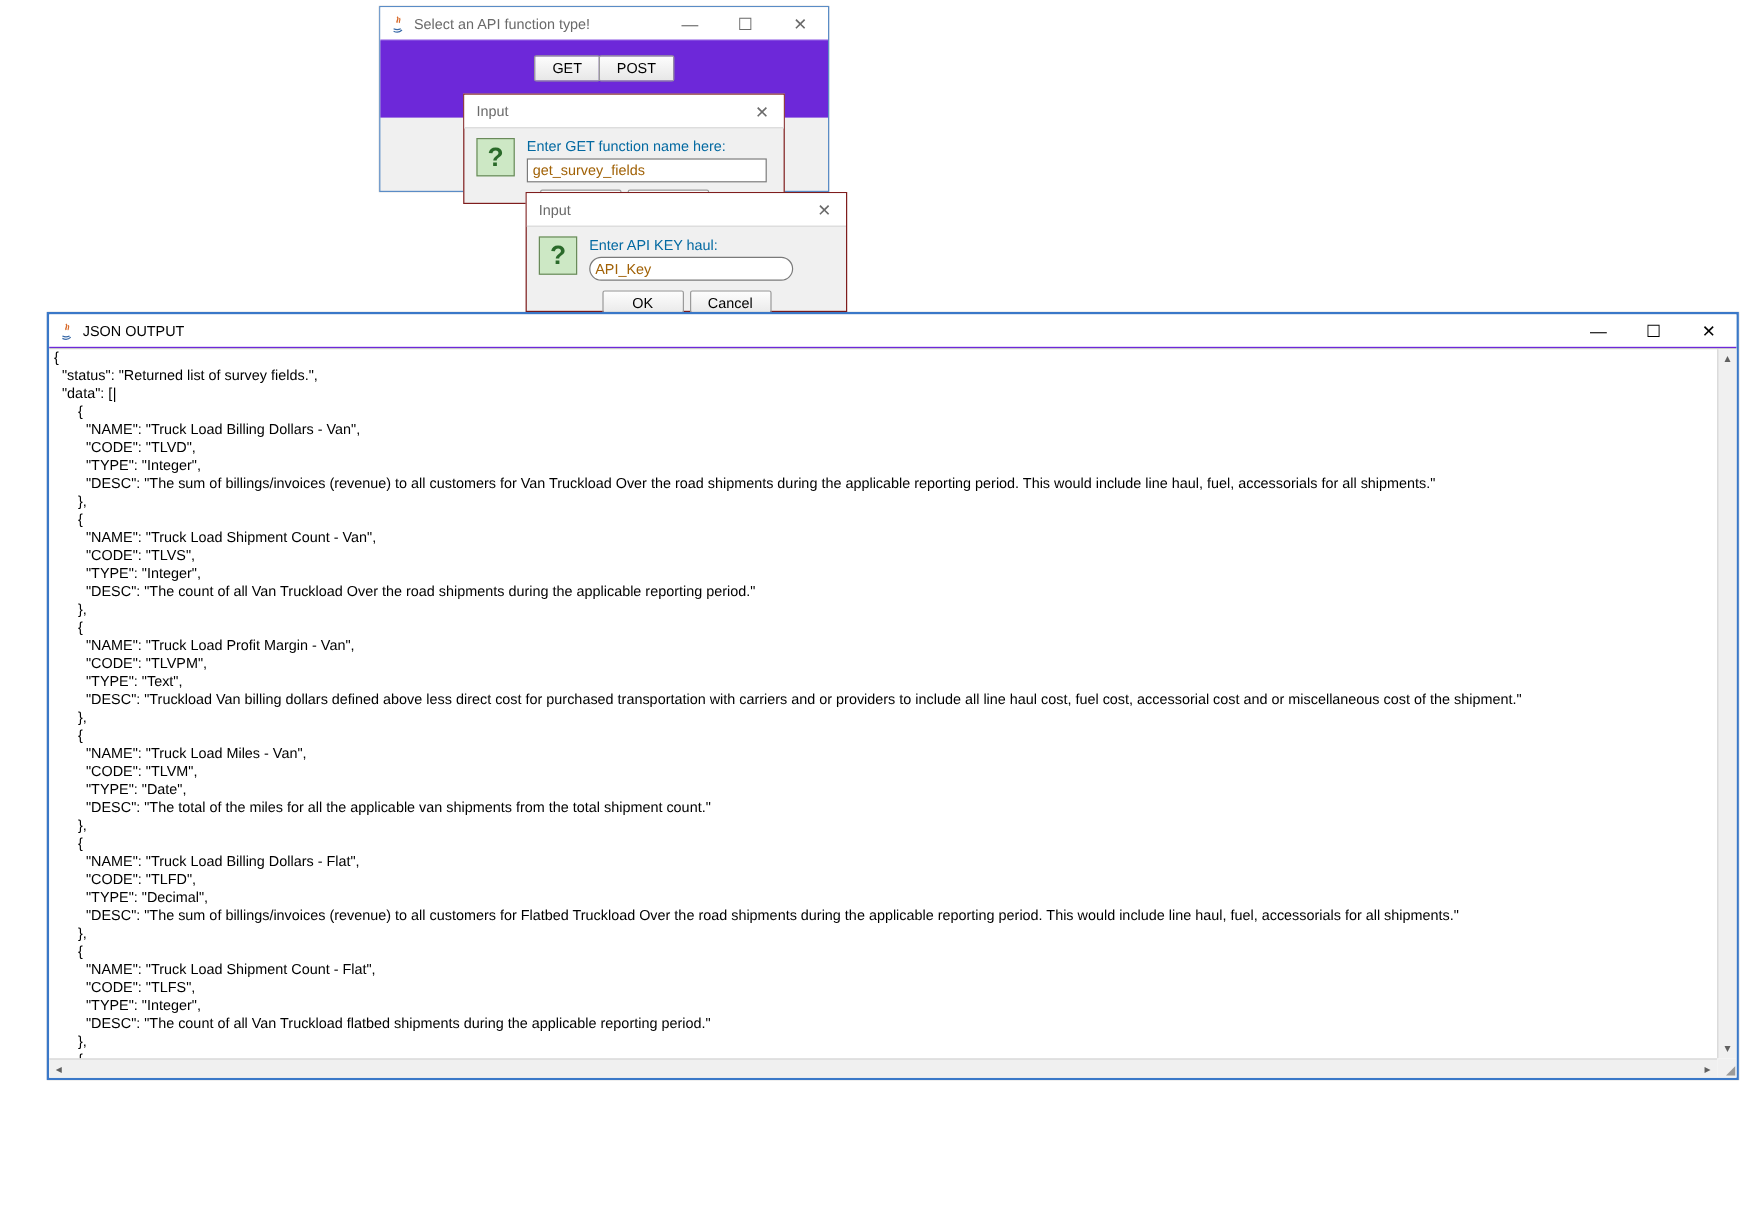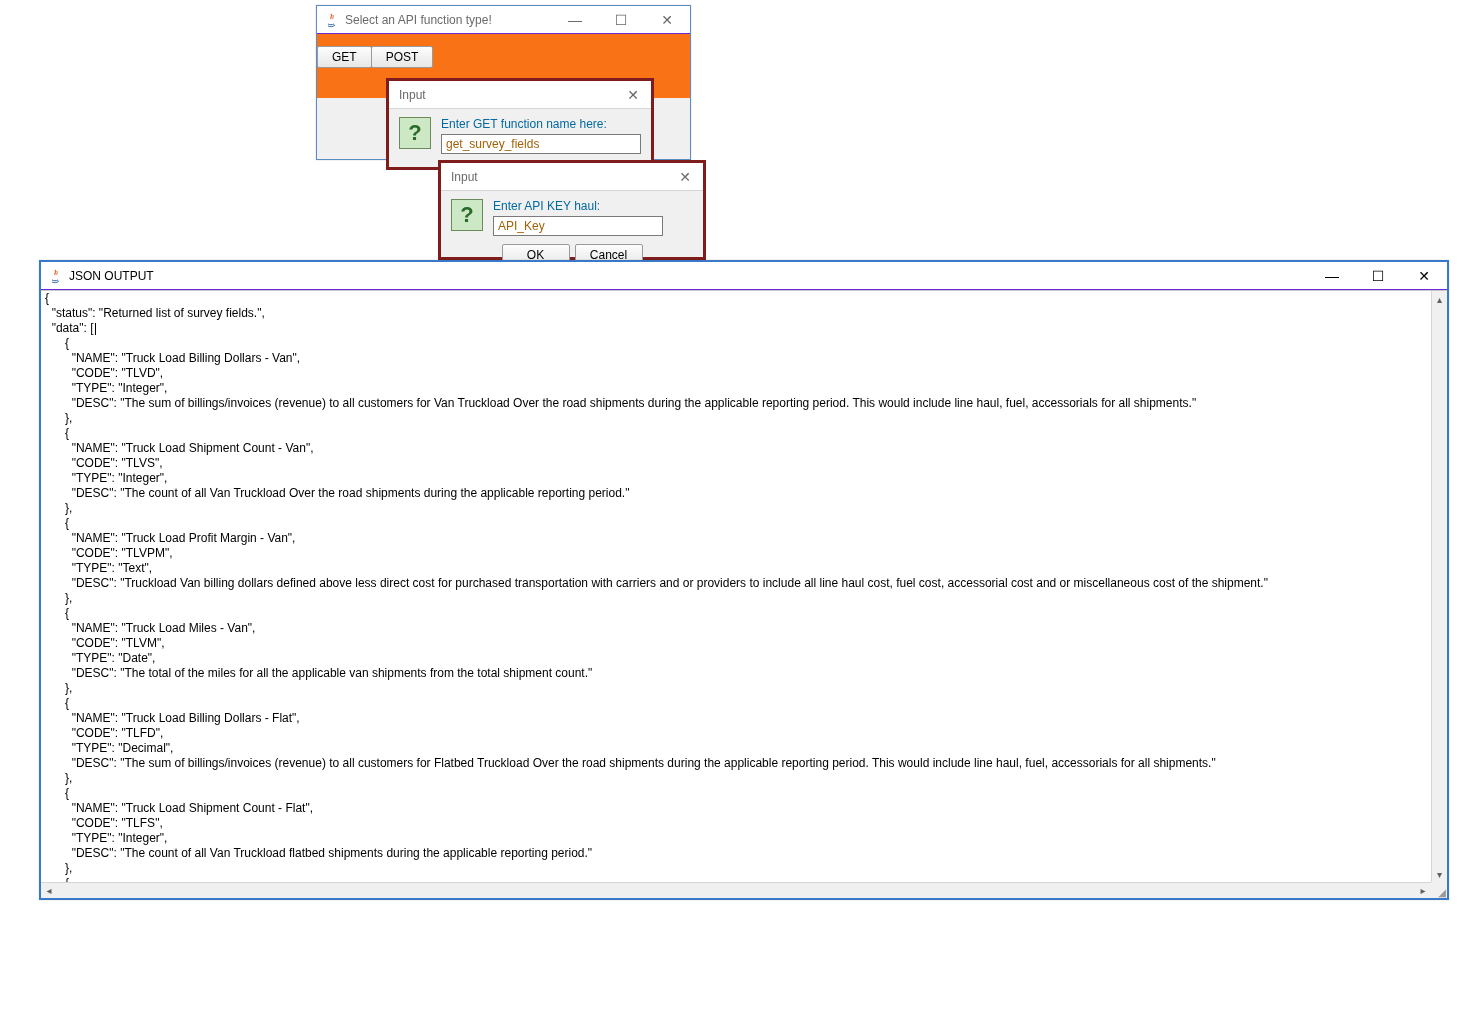--- a/index.html
+++ b/index.html
@@ -47,41 +47,41 @@
     font-size: 14px;
     font-family: Arial, sans-serif;
     user-select: none;
   }
   .titlebar .winbtn.close { color: #6a6a6a; }
   .titlebar.dark .winbtn { color: #000; }
 
   
   .api-body {
     padding: 12px 0 30px 0;
-    display: flex; justify-content: flex-start;
-    background: #f97316;
+    display: flex; justify-content: center;
+    background: #6d28d9;
   }
   .btn {
     background: linear-gradient(#fdfdfd,#e7e7e7);
     border: 1px solid #9a9a9a;
     border-radius: 2px;
     padding: 3px 14px;
     font-size: 12px;
     font-family: inherit;
     color: #000;
     display: inline-block;
     text-align: center;
   }
   .btn + .btn { margin-left: -1px; }
   .btn.wide { min-width: 68px; }
 
   
   .dialog {
     position: absolute;
-    border: 3px solid #7f1d1d;
+    border: 1px solid #7f1d1d;
     background: #f0f0f0;
   }
   .dialog .titlebar {
     background: #fff;
     border-bottom: 1px solid #d5d5d5;
     color: #6a6a6a;
   }
   .dialog-body {
     display: flex;
     padding: 8px 10px 2px 10px;
@@ -220,21 +220,21 @@
     <span class="title-text" style="padding-left:4px">Input</span>
     <span class="spacer"></span>
     <div class="winbtns">
       <div class="winbtn close" style="width:36px">✕</div>
     </div>
   </div>
   <div class="dialog-body">
     <div class="help-icon-box">?</div>
     <div>
       <div class="dialog-label">Enter API KEY haul:</div>
-      <input class="dialog-input" style="width: 170px;" value="API_Key">
+      <input class="dialog-input" style="width: 170px; border-radius: 10px;" value="API_Key">
     </div>
   </div>
   <div class="dialog-buttons">
     <span class="btn wide">OK</span>
     <span class="btn wide">Cancel</span>
   </div>
 </div>
 
 <div class="window" id="json-window" style="left:39px; top:260px; width:1410px; height:640px;">
   <div class="titlebar dark">

